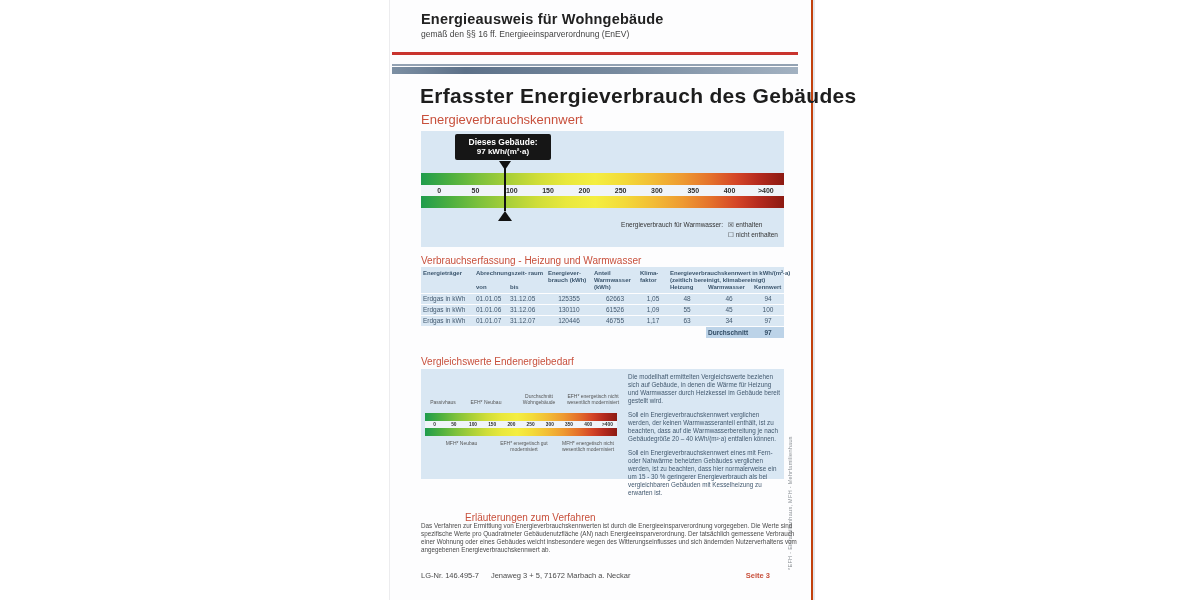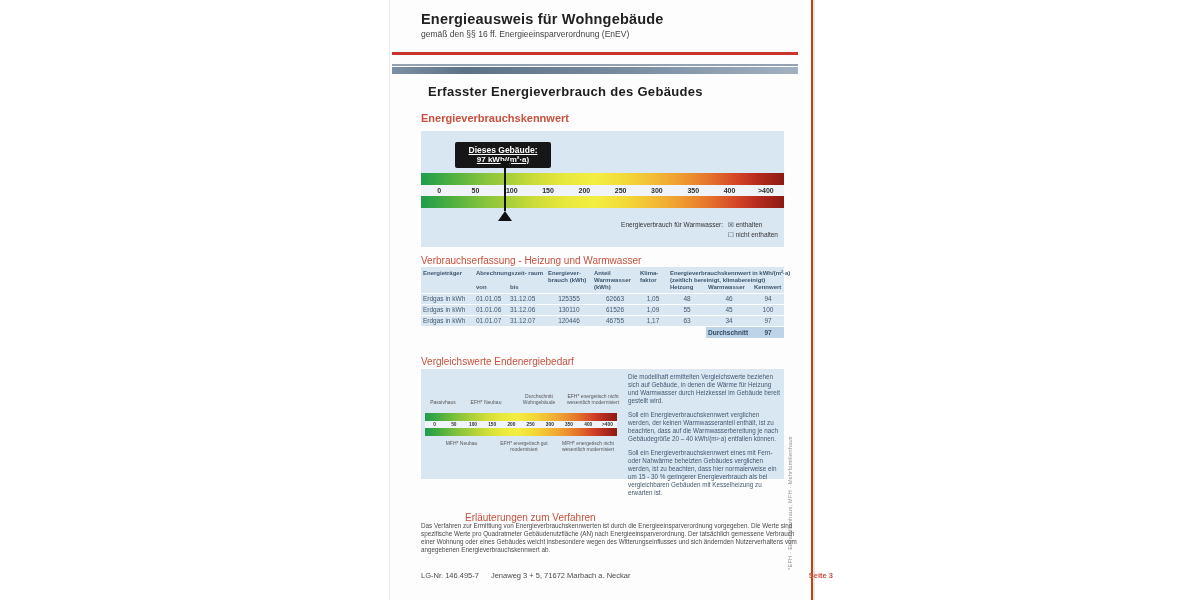--- a/index.html
+++ b/index.html
@@ -15,32 +15,32 @@
   .brand{left:281px;top:9px;width:118px;text-align:right;}
   .brand-row{display:flex;align-items:center;justify-content:flex-end;gap:3px;}
   .brand-word{font-size:21px;font-weight:bold;color:#d02b20;letter-spacing:1px;line-height:20px;}
   .brand-tag{font-size:7.5px;font-style:italic;color:#d02b20;margin-top:1px;}
   .rule-red{left:2px;top:52px;width:406px;height:3px;background:#c9342e;}
   .rule-thin{left:2px;top:64px;width:406px;height:2px;background:#93a2b3;}
   .rule-grad{left:2px;top:67px;width:406px;height:7px;
              background:linear-gradient(90deg,#7c8fa3 0%,#5d7189 18%,#76899e 55%,#a2b1c1 100%);}
 
   
-  .h1{left:38px;top:84px;font-size:13px;font-weight:bold;color:#1d1d1d;letter-spacing:.3px;white-space:nowrap;}
-  .red-sub{font-size:11px;font-weight:bold;color:#c8503c;white-space:nowrap;}
+  .h1{left:30px;top:84px;font-size:21px;font-weight:bold;color:#1d1d1d;letter-spacing:.3px;white-space:nowrap;}
+  .red-sub{font-size:13px;font-weight:normal;color:#c8503c;white-space:nowrap;}
   .red-h{font-size:10px;font-weight:normal;color:#c8503c;white-space:nowrap;}
 
   .panel{background:#d9e7f3;}
   .egrad{background:linear-gradient(90deg,#1f9c4d 0%,#4caf3f 8%,#7dc13c 16%,#a8cf38 24%,#cfdd38 32%,
          #e9e83c 40%,#f4ee41 48%,#f3da38 56%,#f2bc35 64%,#ee9a31 72%,#e4702b 80%,#d44527 87%,#b52a1e 93%,#8c1a12 100%);}
 
   
   .panel1{left:31px;top:131px;width:363px;height:116px;}
-  .tooltip{left:34px;top:11px;width:96px;height:26px;background:#161616;border-radius:2px;
-           color:#fff;text-align:center;padding-top:3px;box-sizing:border-box;text-decoration:underline;}
+  .tooltip{left:34px;top:3px;width:96px;height:26px;background:#161616;border-radius:2px;
+           color:#fff;text-align:center;padding-top:3px;box-sizing:border-box;}
   .tooltip .t1{font-size:8.5px;font-weight:bold;display:block;line-height:10px;}
   .tooltip .t2{font-size:8px;font-weight:bold;display:block;line-height:10px;}
   .bar1{left:0;top:42px;width:363px;height:12px;}
   .tickstrip{left:0;top:54px;width:363px;height:11px;background:#f0f4f9;display:flex;}
   .tickstrip span{flex:1;text-align:center;font-size:7px;font-weight:bold;color:#2e2e2e;line-height:11px;}
   .bar2{left:0;top:65px;width:363px;height:12px;}
   .mk-line{left:83px;top:32px;width:2px;height:48px;background:#111;}
   .mk-down{left:78px;top:30px;width:0;height:0;border-left:6px solid transparent;border-right:6px solid transparent;border-top:9px solid #111;}
   .mk-up{left:77px;top:80px;width:0;height:0;border-left:7px solid transparent;border-right:7px solid transparent;border-bottom:10px solid #111;}
   .ww{right:6px;top:90px;display:flex;gap:5px;font-size:6.5px;color:#333;}
@@ -82,21 +82,21 @@
   .ptxt p{margin:0 0 6px 0;}
 
   .vnote{left:397px;top:438px;height:132px;writing-mode:vertical-rl;transform:rotate(180deg);
          font-size:5.5px;color:#8a8f94;letter-spacing:.3px;white-space:nowrap;}
 
   
   .erl-h{left:31px;top:512px;padding-left:44px;}
   .erl-body{left:31px;top:522px;width:378px;font-size:6.3px;color:#4a4a4a;line-height:8px;}
 
   
-  .footer{left:31px;top:571px;width:412px;font-size:7.5px;color:#4b4b4b;display:flex;gap:12px;}
+  .footer{left:31px;top:571px;width:349px;font-size:7.5px;color:#4b4b4b;display:flex;gap:12px;}
   .seite{position:absolute;right:0;top:0;color:#c8503c;font-weight:bold;}
 </style>
 </head>
 <body>
 
 <div class="page">
 
   <div class="abs doc-title">Energieausweis für Wohngebäude</div>
   <div class="abs doc-subtitle">gemäß den §§ 16 ff. Energieeinsparverordnung (EnEV)</div>
   <div class="abs rule-red"></div>

